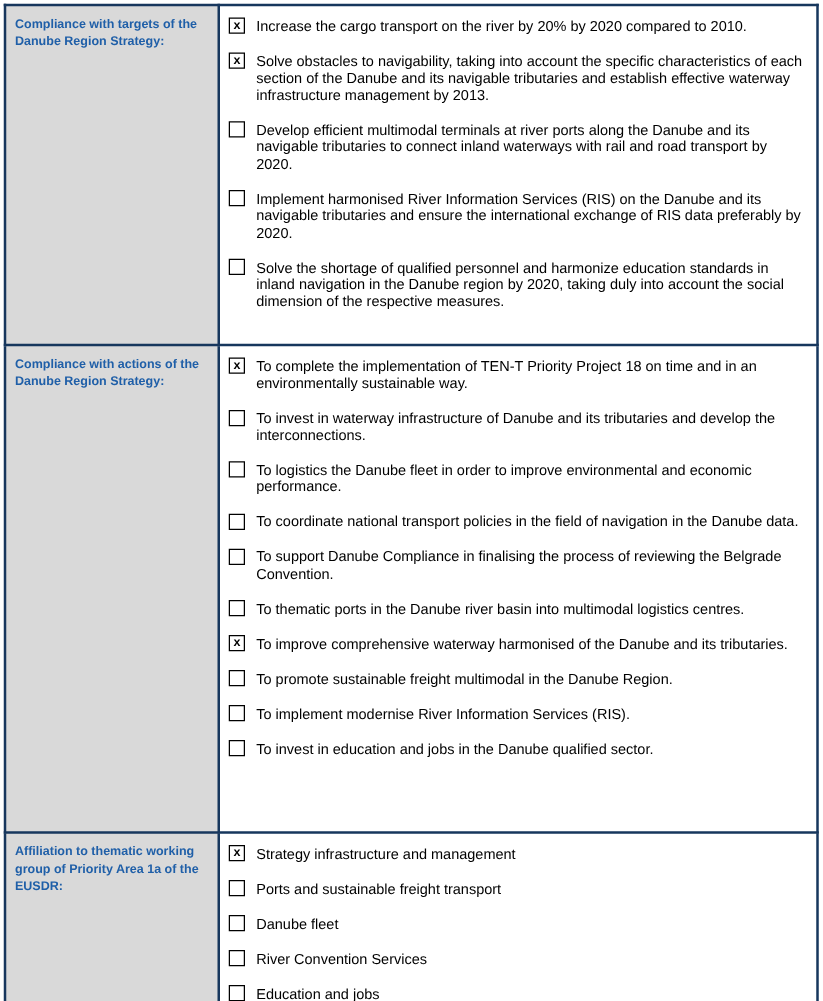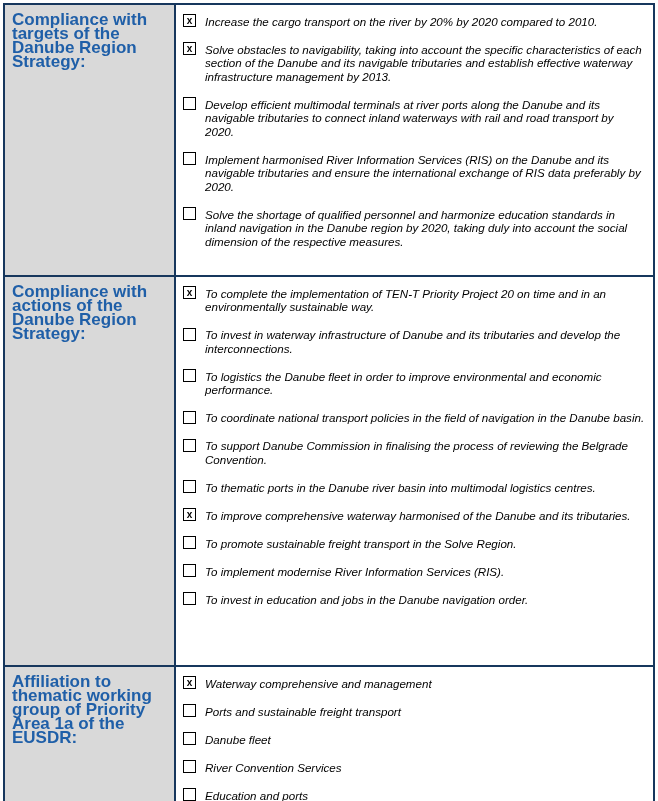--- a/index.html
+++ b/index.html
@@ -21,21 +21,21 @@
     vertical-align: top;
   }
   .label-cell {
     width: 171px;
     background: #D9D9D9;
     padding: 8px 8px 0 7px;
   }
   .row-label {
     color: #1F5FA8;
     font-weight: bold;
-    font-size: 17px;
+    font-size: 10px;
     line-height: 14px;
   }
   .items-cell {
     background: #ffffff;
     padding: 9px 8px 0 7px;
   }
   .row-1 .cell-h { height: 261px; }
   .row-2 .cell-h { height: 379px; }
   .row-3 .cell-h { height: 148px; }
   .item {
@@ -55,21 +55,21 @@
     align-items: center;
     justify-content: center;
     background: #fff;
     cursor: default;
   }
   .checkbox .glyph {
     font-weight: bold;
     font-size: 10px;
     line-height: 10px;
   }
-  .item-text { flex: 1 1 auto; padding-top: 0.5px; font-style: italic; }
+  .item-text { flex: 1 1 auto; padding-top: 0.5px; }
 </style>
 </head>
 <body>
 
 <table class="form-table">
   <tbody id="table-body">
   <tr class="form-row row-1">
     <td class="label-cell">
       <div class="row-label cell-h">Compliance with targets of the Danube Region Strategy:</div>
     </td>
@@ -116,100 +116,100 @@
   <tr class="form-row row-2">
     <td class="label-cell">
       <div class="row-label cell-h">Compliance with actions of the Danube Region Strategy:</div>
     </td>
     <td class="items-cell">
       <div class="items-wrap cell-h">
   <div class="item">
     <span class="checkbox">
       <span class="glyph">x</span>
     </span>
-    <span class="item-text">To complete the implementation of TEN-T Priority Project 20 on time and in an environmentally sustainable way.</span>
+    <span class="item-text">To complete the implementation of TEN-T Priority Project 18 on time and in an environmentally sustainable way.</span>
   </div>
 
   <div class="item">
     <span class="checkbox">
       <span class="glyph"></span>
     </span>
     <span class="item-text">To invest in waterway infrastructure of Danube and its tributaries and develop the interconnections.</span>
   </div>
 
   <div class="item">
     <span class="checkbox">
       <span class="glyph"></span>
     </span>
     <span class="item-text">To logistics the Danube fleet in order to improve environmental and economic performance.</span>
   </div>
 
   <div class="item">
     <span class="checkbox">
       <span class="glyph"></span>
     </span>
-    <span class="item-text">To coordinate national transport policies in the field of navigation in the Danube basin.</span>
-  </div>
-
-  <div class="item">
-    <span class="checkbox">
-      <span class="glyph"></span>
-    </span>
-    <span class="item-text">To support Danube Commission in finalising the process of reviewing the Belgrade Convention.</span>
+    <span class="item-text">To coordinate national transport policies in the field of navigation in the Danube data.</span>
+  </div>
+
+  <div class="item">
+    <span class="checkbox">
+      <span class="glyph"></span>
+    </span>
+    <span class="item-text">To support Danube Compliance in finalising the process of reviewing the Belgrade Convention.</span>
   </div>
 
   <div class="item">
     <span class="checkbox">
       <span class="glyph"></span>
     </span>
     <span class="item-text">To thematic ports in the Danube river basin into multimodal logistics centres.</span>
   </div>
 
   <div class="item">
     <span class="checkbox">
       <span class="glyph">x</span>
     </span>
     <span class="item-text">To improve comprehensive waterway harmonised of the Danube and its tributaries.</span>
   </div>
 
   <div class="item">
     <span class="checkbox">
       <span class="glyph"></span>
     </span>
-    <span class="item-text">To promote sustainable freight transport in the Solve Region.</span>
+    <span class="item-text">To promote sustainable freight multimodal in the Danube Region.</span>
   </div>
 
   <div class="item">
     <span class="checkbox">
       <span class="glyph"></span>
     </span>
     <span class="item-text">To implement modernise River Information Services (RIS).</span>
   </div>
 
   <div class="item">
     <span class="checkbox">
       <span class="glyph"></span>
     </span>
-    <span class="item-text">To invest in education and jobs in the Danube navigation order.</span>
+    <span class="item-text">To invest in education and jobs in the Danube qualified sector.</span>
   </div>
 </div>
     </td>
   </tr>
 
   <tr class="form-row row-3">
     <td class="label-cell">
       <div class="row-label cell-h">Affiliation to thematic working group of Priority Area 1a of the EUSDR:</div>
     </td>
     <td class="items-cell">
       <div class="items-wrap cell-h">
   <div class="item">
     <span class="checkbox">
       <span class="glyph">x</span>
     </span>
-    <span class="item-text">Waterway comprehensive and management</span>
+    <span class="item-text">Strategy infrastructure and management</span>
   </div>
 
   <div class="item">
     <span class="checkbox">
       <span class="glyph"></span>
     </span>
     <span class="item-text">Ports and sustainable freight transport</span>
   </div>
 
   <div class="item">
@@ -223,19 +223,19 @@
     <span class="checkbox">
       <span class="glyph"></span>
     </span>
     <span class="item-text">River Convention Services</span>
   </div>
 
   <div class="item">
     <span class="checkbox">
       <span class="glyph"></span>
     </span>
-    <span class="item-text">Education and ports</span>
+    <span class="item-text">Education and jobs</span>
   </div>
 </div>
     </td>
   </tr>
 </tbody>
 </table>
 
 </body></html>

